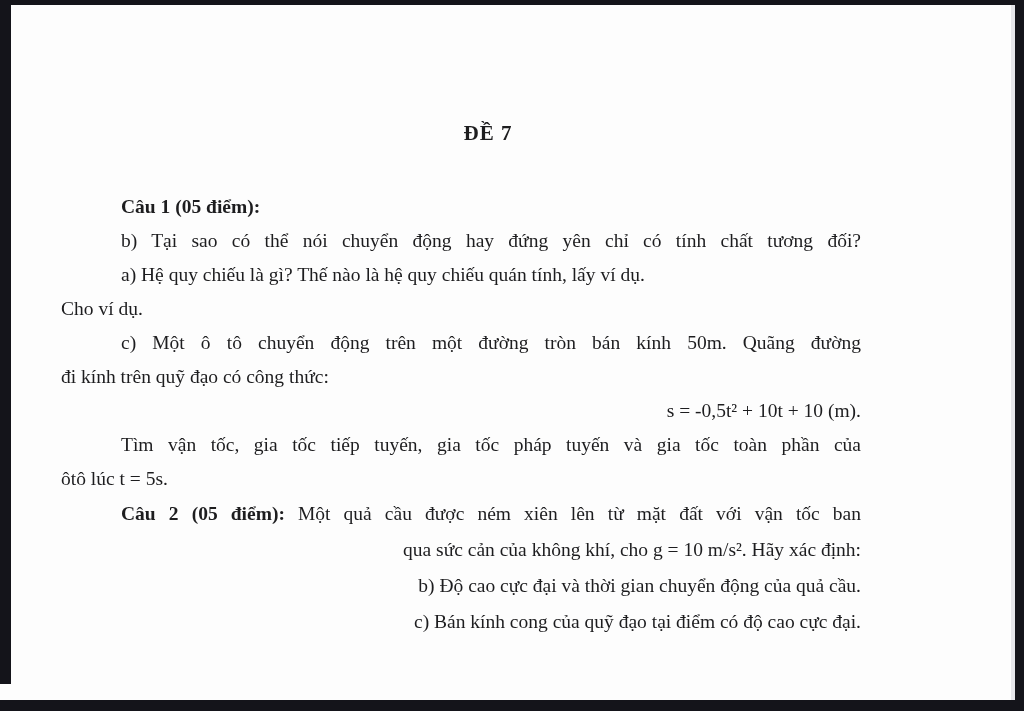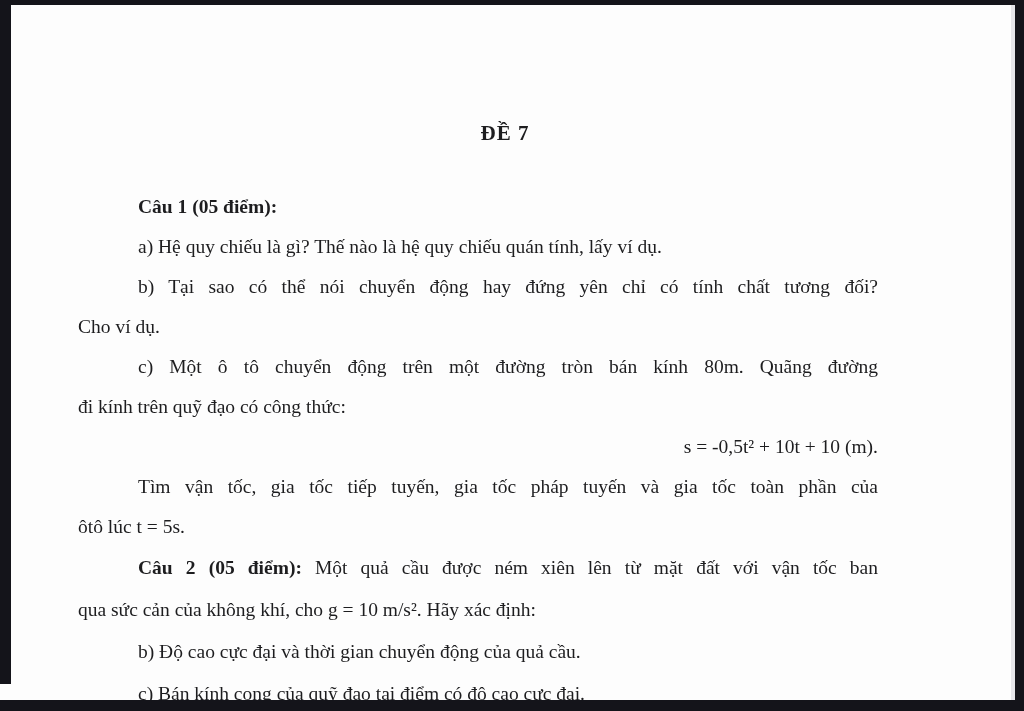--- a/index.html
+++ b/index.html
@@ -14,58 +14,58 @@
   .frame { position: absolute; background: #14141a; z-index: 5; }
   #frame-top    { left: 0; top: 0; width: 1024px; height: 5px; }
   #frame-left   { left: 0; top: 0; width: 11px; height: 684px; }
   #frame-right  { right: 0; top: 0; width: 9px; height: 711px; }
   #frame-bottom { left: 0; bottom: 0; width: 1024px; height: 11px; }
   #page-edge {
     position: absolute; right: 9px; top: 0; width: 4px; height: 711px;
     background: #e6e6ea; z-index: 4;
   }
   .page {
-    position: absolute; left: 78px; top: 0; width: 800px;
+    position: absolute; left: 61px; top: 0; width: 800px;
   }
   .title {
     margin: 121px 0 0 0;
     text-align: center;
     padding-left: 54px;
     font-size: 21px;
     font-weight: bold;
     letter-spacing: 1px;
   }
   .sec1 { margin-top: 44px; }
-  .line { font-size: 19.5px; margin-top: 6px; }
+  .line { font-size: 19.5px; }
   .sec1 .line { line-height: 34px; }
-  .sec2 .line { line-height: 36px; }
+  .sec2 .line { line-height: 36px; text-align: right; }
   .indent { padding-left: 60px; }
   .stretch { text-align: justify; text-align-last: justify; }
   .bold { font-weight: bold; }
   .formula { text-align: right; }
 </style>
 </head>
 <body>
 
 <div class="frame" id="frame-top"></div>
 <div class="frame" id="frame-left"></div>
 <div id="page-edge"></div>
 <div class="frame" id="frame-right"></div>
 <div class="frame" id="frame-bottom"></div>
 
 <main class="page">
 
   <h1 class="title">ĐỀ 7</h1>
 
   <section class="sec1">
     <div class="line indent bold">Câu 1 (05 điểm):</div>
+    <div class="line indent stretch">b) Tại sao có thể nói chuyển động hay đứng yên chỉ có tính chất tương đối?</div>
     <div class="line indent">a) Hệ quy chiếu là gì? Thế nào là hệ quy chiếu quán tính, lấy ví dụ.</div>
-    <div class="line indent stretch">b) Tại sao có thể nói chuyển động hay đứng yên chỉ có tính chất tương đối?</div>
     <div class="line">Cho ví dụ.</div>
-    <div class="line indent stretch">c) Một ô tô chuyển động trên một đường tròn bán kính 80m. Quãng đường</div>
+    <div class="line indent stretch">c) Một ô tô chuyển động trên một đường tròn bán kính 50m. Quãng đường</div>
     <div class="line">đi kính trên quỹ đạo có công thức:</div>
     <div class="line formula">s = -0,5t² + 10t + 10 (m).</div>
     <div class="line indent stretch">Tìm vận tốc, gia tốc tiếp tuyến, gia tốc pháp tuyến và gia tốc toàn phần của</div>
     <div class="line">ôtô lúc t = 5s.</div>
   </section>
 
   <section class="sec2">
     <div class="line indent stretch">
       <span class="bold">Câu 2 (05 điểm):</span>
       <span>Một quả cầu được ném xiên lên từ mặt đất với vận tốc ban</span>

